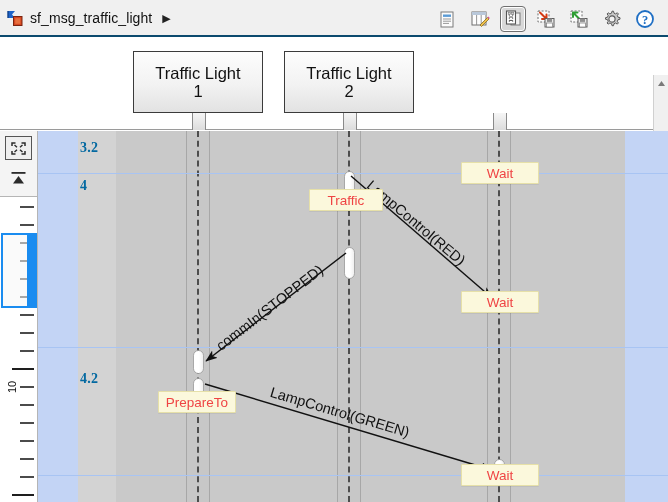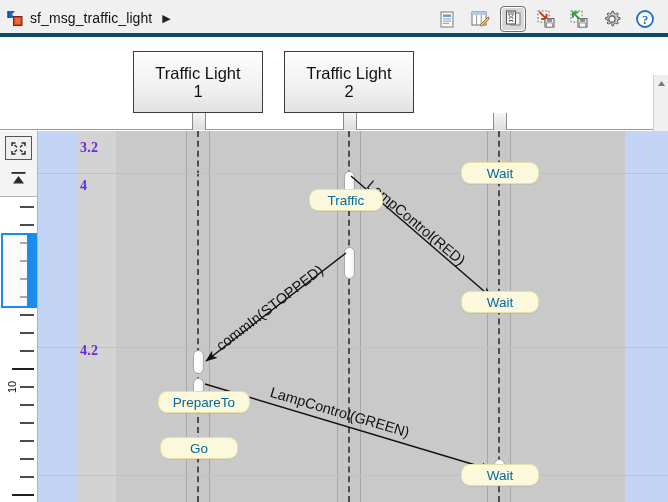--- a/index.html
+++ b/index.html
@@ -7,21 +7,21 @@
     width:668px;height:502px;overflow:hidden;
     font-family:"Liberation Sans", sans-serif;
     background:#ffffff;
     -webkit-font-smoothing:antialiased;
   }
   #app{position:relative;width:668px;height:502px;overflow:hidden;}
 
   
   .toolbar{
     position:absolute;left:0;top:0;width:668px;height:37px;
-    background:#f0f0f0;border-bottom:4px solid #0c4a6e;
+    background:#f0f0f0;border-bottom:2px solid #0c4a6e;
     box-sizing:border-box;
   }
   .breadcrumb{
     position:absolute;left:6px;top:6px;height:24px;
     display:flex;align-items:center;gap:4px;
   }
   .bc-icon{width:20px;height:20px;position:relative;display:inline-block;}
   .bc-text{font-size:14px;color:#111;letter-spacing:0.1px;}
   .bc-arrow{font-size:11px;color:#222;margin-left:6px;line-height:1;}
 
@@ -97,21 +97,21 @@
     background:rgba(245,245,245,0.55);
     border:2px solid #1a8cf0;box-sizing:border-box;
   }
   .ruler-sel-bar{position:absolute;right:0;top:0;width:8px;height:100%;background:#1a8cf0;}
 
   .time-col{position:absolute;top:0;width:40px;height:371px;background:#c3d4f5;}
   .label-col{position:absolute;top:0;width:38px;height:371px;background:#d3d3d3;}
   .right-col{position:absolute;top:0;width:43px;height:371px;background:#c3d4f5;}
 
   .tlabel{
-    position:absolute;font-size:14px;font-weight:bold;color:#6d28d9;
+    position:absolute;font-size:14px;font-weight:bold;color:#0369a1;
     font-family:"Liberation Serif", serif;letter-spacing:0.2px;
   }
   .gridline{position:absolute;height:1px;background:#a8c4f3;}
 
   
   .lane{position:absolute;top:0;width:22px;height:371px;background:#c7c7c7;}
   .lane-edge{position:absolute;top:0;width:1px;height:371px;background:#a7a7a7;}
   .lifeline{
     position:absolute;top:0;width:0;height:371px;
     border-left:2px dashed #4d4d4d;
@@ -119,23 +119,23 @@
   .activation{
     position:absolute;width:11px;border-radius:6px;
     background:linear-gradient(90deg,#ffffff 0%,#ffffff 55%,#efefef 100%);
     border:1px solid #a8a8a8;box-sizing:border-box;
   }
 
   
   .state{
     position:absolute;height:22px;
     background:#fbf8dc;border:1.5px solid #e6e0a8;
-    border-radius:9px;
+    border-radius:1px;
     display:flex;align-items:center;justify-content:center;
-    font-size:13.5px;color:#0369a1;
+    font-size:13.5px;color:#ef4444;
     box-sizing:border-box;overflow:hidden;white-space:nowrap;
     box-shadow:0 1px 0 rgba(0,0,0,0.05);
   }
 
   
   .msgsvg{position:absolute;left:0;top:0;width:668px;height:371px;pointer-events:none;}
   .msg-label{
     position:absolute;font-size:14.5px;color:#111;white-space:nowrap;
     transform-origin:left top;
   }
@@ -301,21 +301,21 @@
     <div class="lifeline" style="left:197px;"></div>
     <div class="lifeline" style="left:348px;"></div>
     <div class="lifeline" style="left:498px;"></div>
 
     <div class="gridline" style="left:38px;top:42px;width:630px;"></div>
     <div class="gridline" style="left:38px;top:216px;width:630px;"></div>
     <div class="gridline" style="left:38px;top:344px;width:630px;"></div>
 
     <div class="tlabel" style="left:80px;top:9px;">3.2</div>
     <div class="tlabel" style="left:80px;top:47px;">4</div>
-    <div class="tlabel" style="left:80px;top:212px;">4.2</div>
+    <div class="tlabel" style="left:80px;top:240px;">4.2</div>
 
     <div class="activation" style="left:344px;top:40px;height:34px;"></div>
     <div class="activation" style="left:344px;top:116px;height:32px;"></div>
     <div class="activation" style="left:193px;top:219px;height:24px;"></div>
     <div class="activation" style="left:193px;top:247px;height:24px;"></div>
     <div class="activation" style="left:494px;top:160px;height:20px;"></div>
     <div class="activation" style="left:494px;top:328px;height:22px;"></div>
 
     <svg class="msgsvg">
       <defs>
@@ -328,22 +328,21 @@
       <line x1="205" y1="253" x2="492" y2="339" stroke="#111" stroke-width="1.4" marker-end="url(#arrh)"></line>
     </svg>
 
     <div class="msg-label" style="left:374px;top:46px;transform:rotate(40deg);">LampControl(RED)</div>
     <div class="msg-label" style="left:213px;top:210px;transform:rotate(-37.5deg);">commIn(STOPPED)</div>
     <div class="msg-label" style="left:273px;top:253px;transform:rotate(16.5deg);">LampControl(GREEN)</div>
 
     <div class="state" style="left:461px;top:31px;width:78px;">Wait</div>
     <div class="state" style="left:309px;top:58px;width:74px;">Traffic</div>
     <div class="state" style="left:461px;top:160px;width:78px;">Wait</div>
-    <div class="state" style="left:158px;top:260px;width:92px;">PrepareTo</div>
-    <div class="state" style="left:160px;top:306px;width:78px;">Go</div>
+    <div class="state" style="left:158px;top:260px;width:78px;">PrepareTo</div>
     <div class="state" style="left:461px;top:333px;width:78px;">Wait</div>
 
     <div class="left-gutter">
 
       <div class="tool-stack">
         <div class="tool-btn fit">
           <svg width="17" height="15" viewBox="0 0 17 15">
             <path d="M2 5 L2 2 L5.5 2 M11.5 2 L15 2 L15 5 M15 10 L15 13 L11.5 13 M5.5 13 L2 13 L2 10" stroke="#2b2b2b" stroke-width="1.5" fill="none"></path>
             <path d="M4.5 4 L7 6.2 M12.5 4 L10 6.2 M12.5 11 L10 8.8 M4.5 11 L7 8.8" stroke="#2b2b2b" stroke-width="1.4" fill="none"></path>
           </svg>

